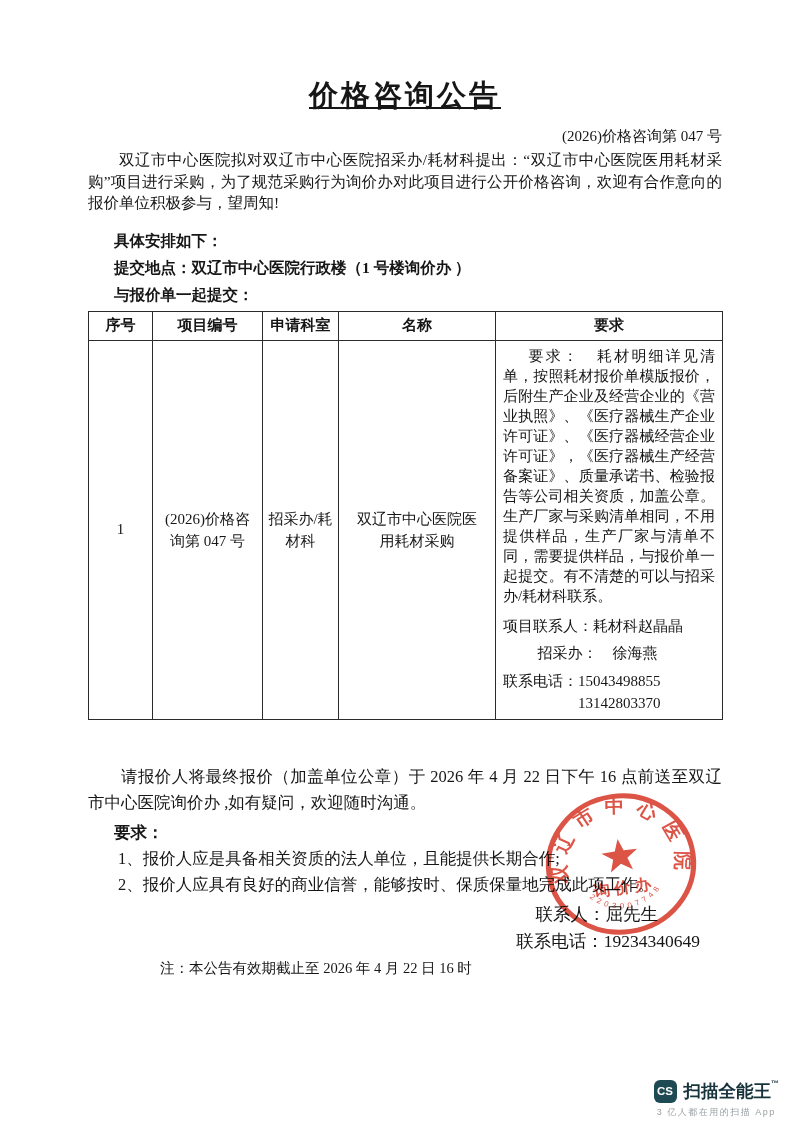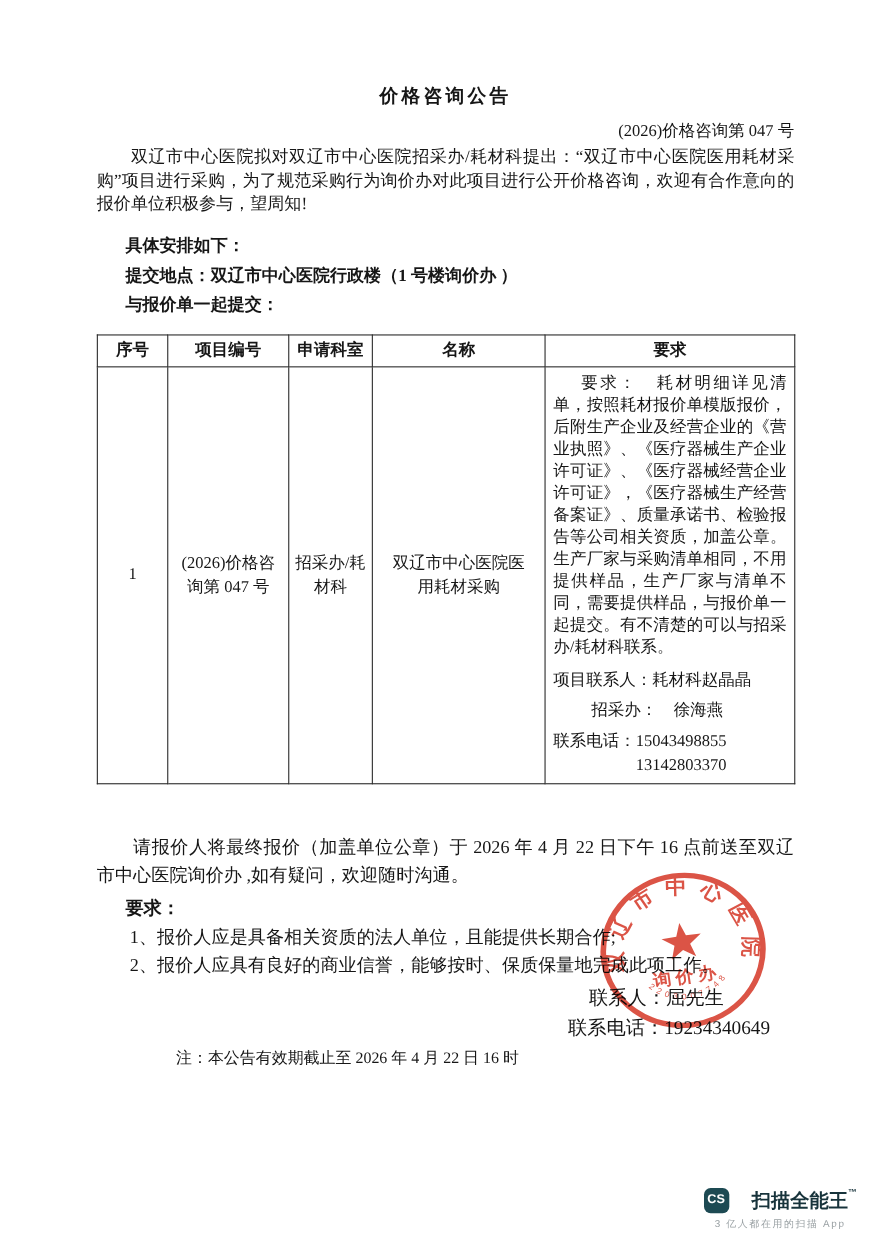--- a/index.html
+++ b/index.html
@@ -9,28 +9,28 @@
     width: 793px;
     height: 1123px;
     margin: 0 auto;
     background: #ffffff;
     font-family: "Liberation Serif", "DejaVu Serif", serif;
     color: #161616;
     overflow: hidden;
   }
   .content { position: absolute; left: 88px; top: 0; width: 634px; }
 
-  .doc-title { margin: 76px 0 0; text-align: center; font-size: 17px; font-weight: 700; letter-spacing: 3px; }
+  .doc-title { margin: 76px 0 0; text-align: center; font-size: 29px; font-weight: 700; letter-spacing: 3px; text-decoration: underline; }
   .ref-no { margin-top: 11px; text-align: right; font-size: 15px; }
   .intro { margin: 3px 0 0; font-size: 15.5px; line-height: 21.5px; text-indent: 2em; text-align: justify; }
 
   .heading-lines { margin-top: 13px; }
   .heading-lines p { margin: 0; padding-left: 26px; font-weight: 700; font-size: 15.5px; line-height: 27px; }
 
-  .info-table { margin-top: 13px; width: 634px; border-collapse: collapse; table-layout: fixed; font-size: 15px; }
+  .info-table { margin-top: 3px; width: 634px; border-collapse: collapse; table-layout: fixed; font-size: 15px; }
   .info-table th, .info-table td { border: 1.5px solid #2b2b2b; }
   .info-table th { height: 29px; font-weight: 700; padding: 0; }
   .info-table td { height: 362px; vertical-align: middle; text-align: center; padding: 0 8px; }
   .info-table td.cell-name { text-align: center; padding: 0 11px; line-height: 22px; }
   .info-table td.cell-projno { line-height: 22px; }
   .info-table td.cell-dept { line-height: 22px; padding: 0 5px; }
   .info-table td.cell-req { vertical-align: top; text-align: left; padding: 5px 7px; }
 
   .req-main { margin: 0; line-height: 20px; text-indent: 1.7em; text-align: justify; }
   .req-line { margin: 9px 0 0; line-height: 22px; }
@@ -55,21 +55,21 @@
     transform: rotate(-8deg);
     opacity: 0.87;
     mix-blend-mode: multiply;
     pointer-events: none;
   }
   .seal-org-text  { font-size: 25px; font-weight: 700; letter-spacing: 13px; font-family: "Liberation Serif", serif; }
   .seal-office-text { font-size: 21px; font-weight: 700; letter-spacing: 5px; font-family: "Liberation Serif", serif; }
   .seal-code-text { font-size: 10px; letter-spacing: 5px; font-family: "Liberation Sans", sans-serif; }
 
   .watermark { position: absolute; top: 1079px; right: 14px; font-family: "Liberation Sans", "DejaVu Sans", sans-serif; }
-  .wm-row { display: flex; align-items: center; justify-content: flex-end; gap: 21px; }
+  .wm-row { display: flex; align-items: center; justify-content: flex-end; gap: 7px; }
   .wm-icon { width: 23px; height: 23px; border-radius: 6px; background: #1d4a53; color: #ffffff;
              font-size: 11.5px; font-weight: 700; display: flex; align-items: center; justify-content: center; }
   .wm-brand { font-size: 17.5px; font-weight: 700; color: #17333b; }
   .wm-tm { font-size: 8px; color: #17333b; vertical-align: top; }
   .wm-tag { margin-top: 3px; text-align: center; font-size: 9px; color: #9aa1a4; letter-spacing: 1.5px; }
 </style>
 </head>
 <body>
 
 <div class="page">

